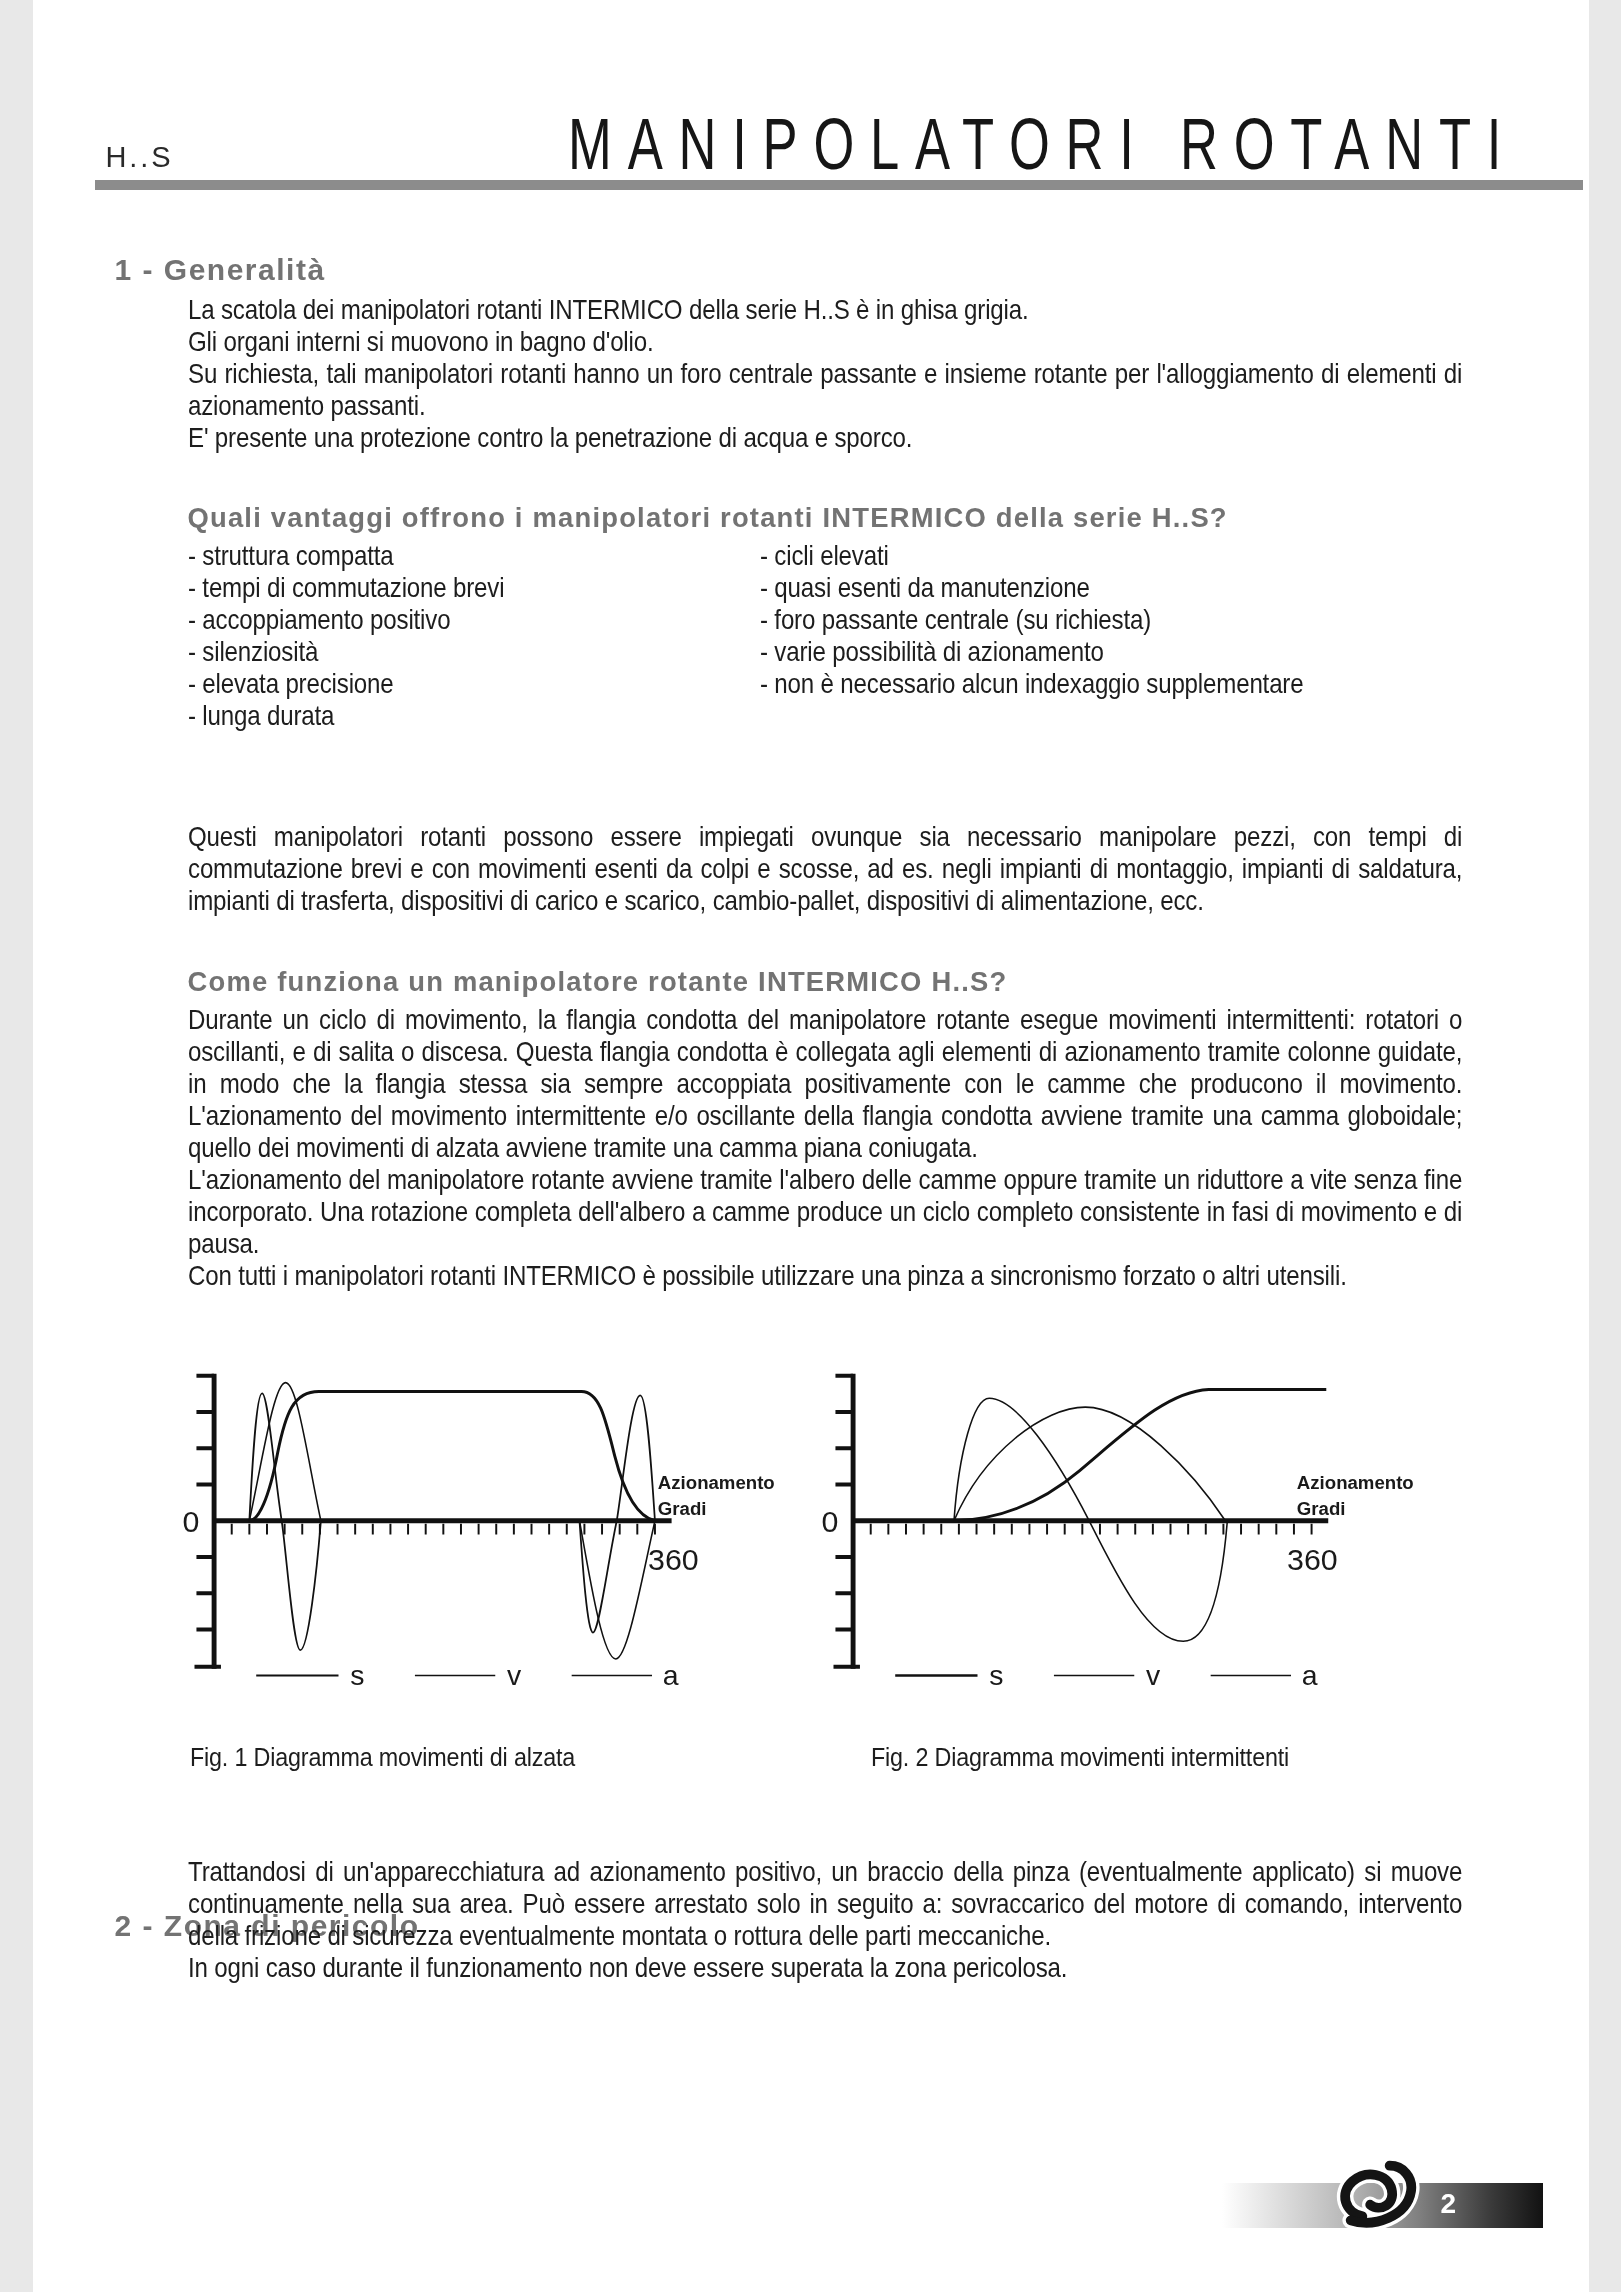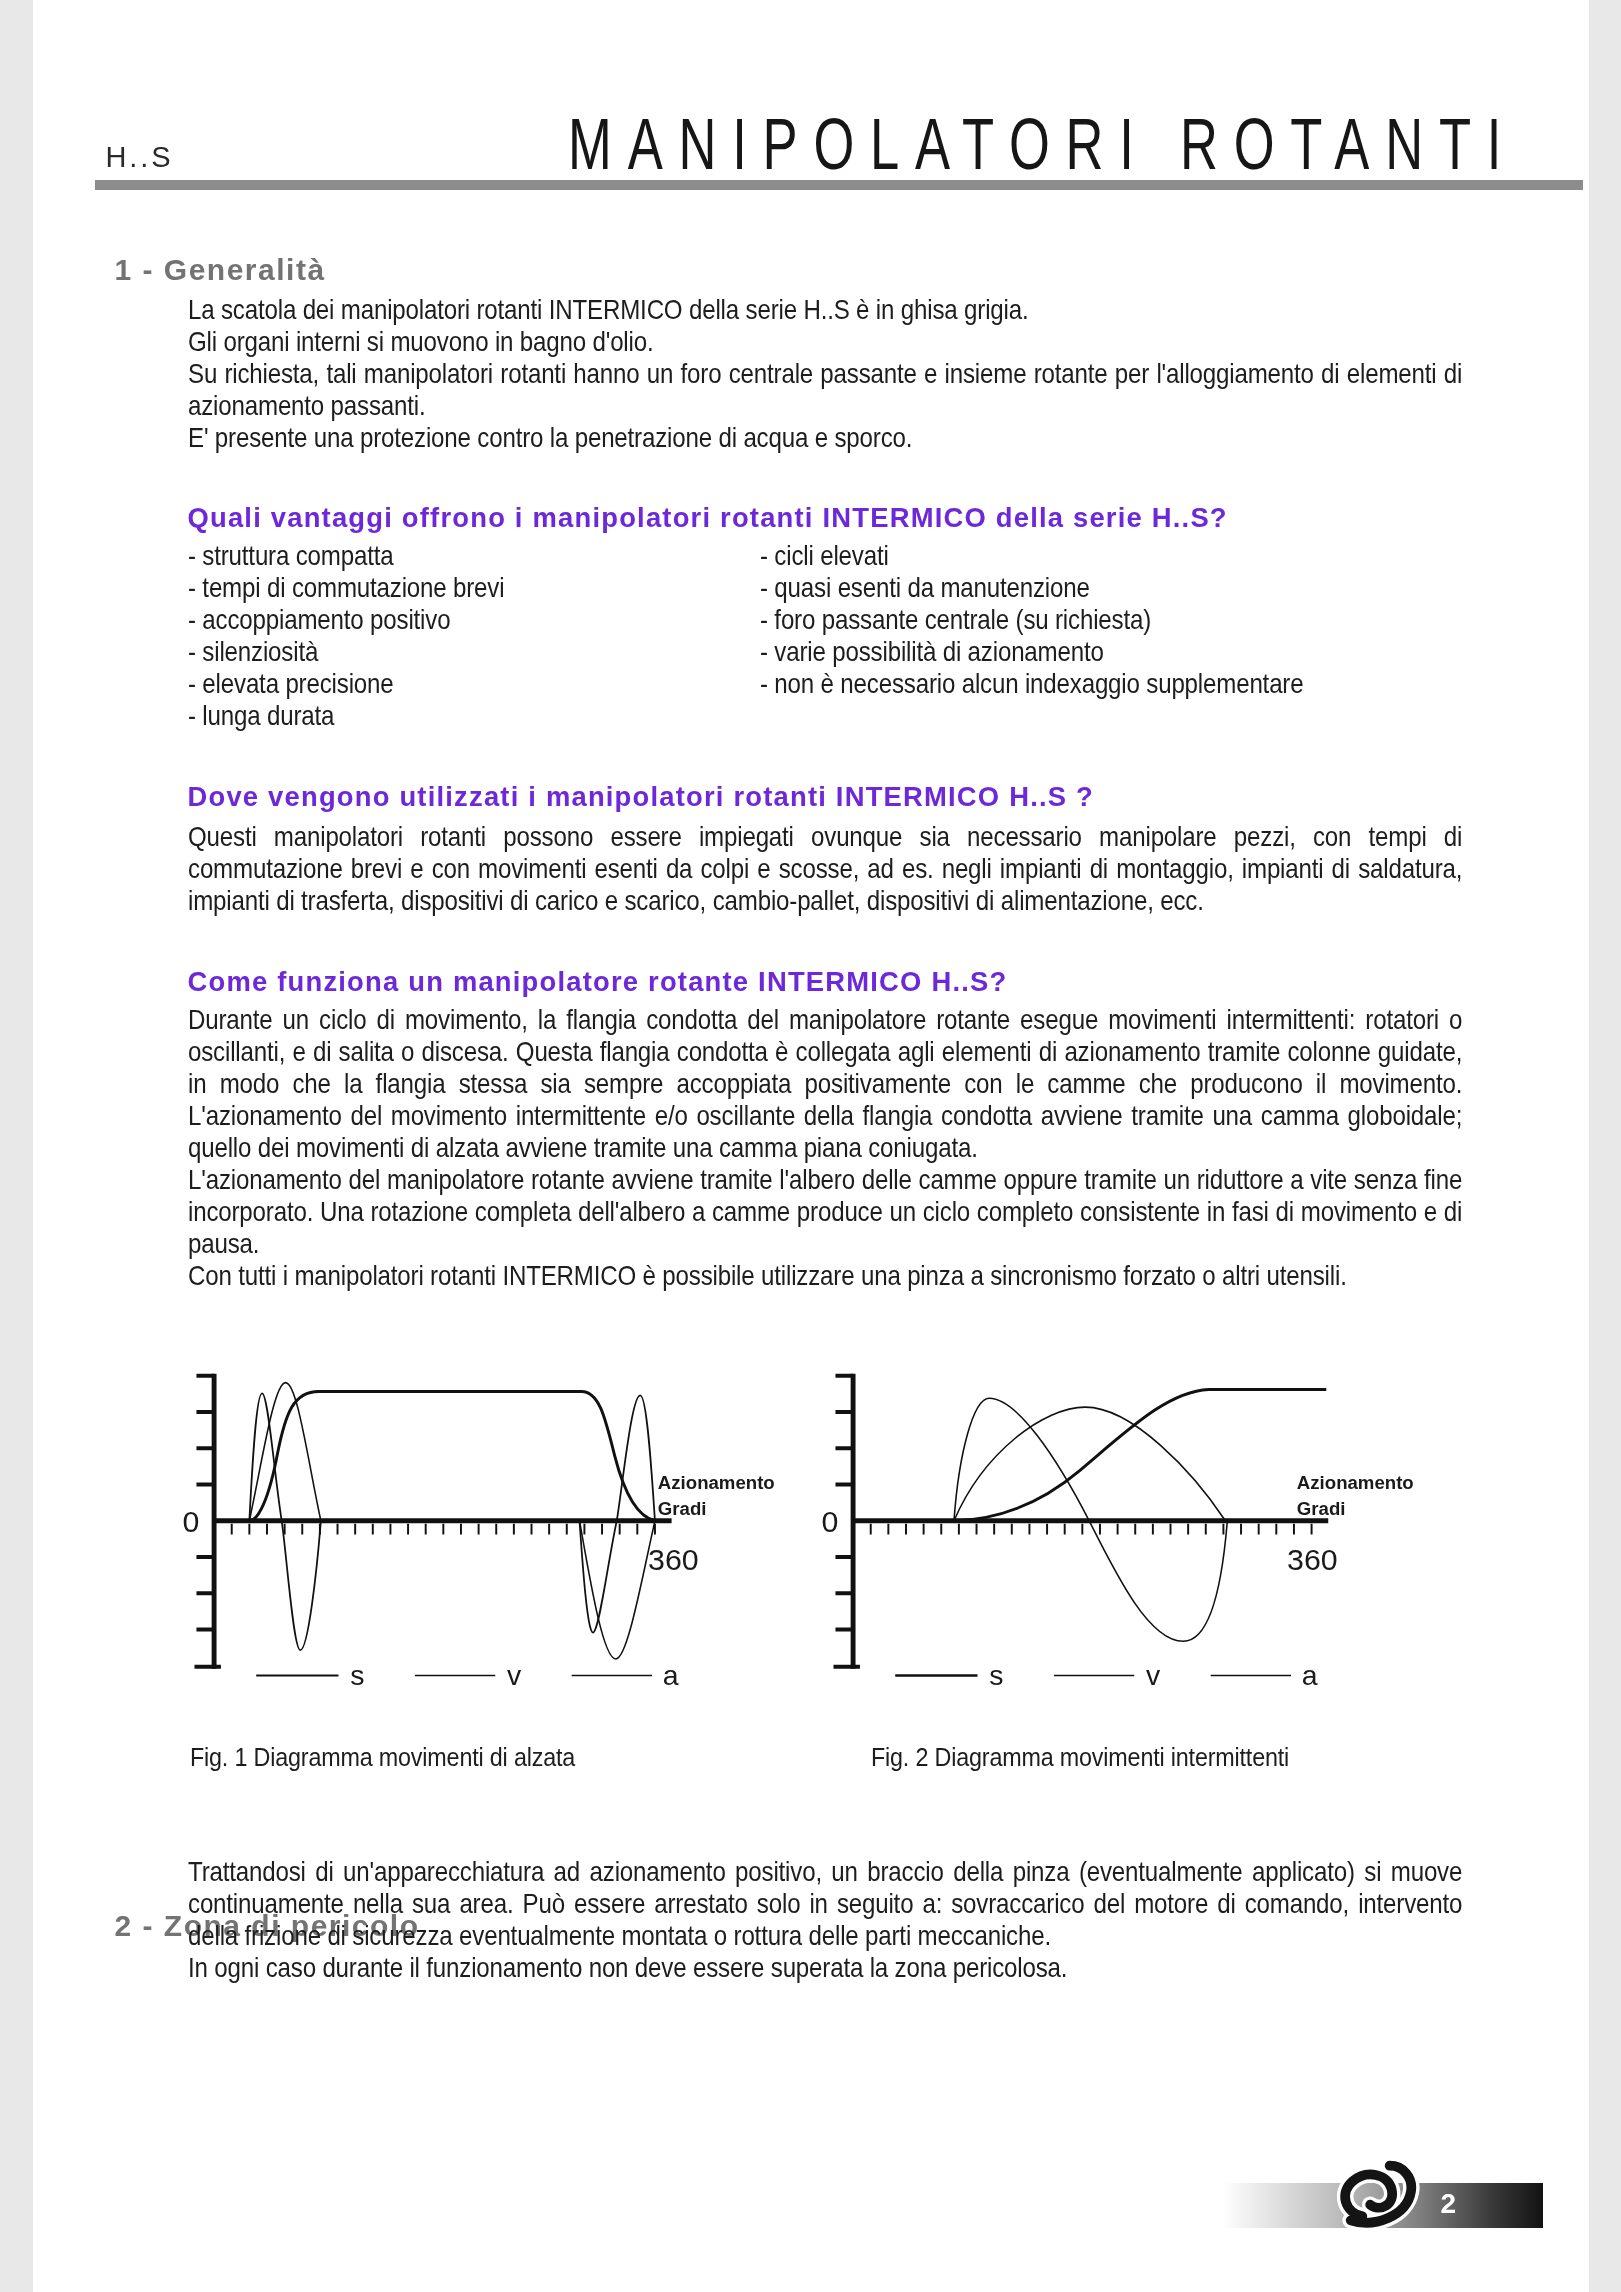--- a/index.html
+++ b/index.html
@@ -12,21 +12,21 @@
   
   .hs-label{left:73px;top:141px;font-size:29px;letter-spacing:2.9px;color:#2a2a2a;}
   .doc-title{right:71px;top:102px;white-space:nowrap;text-align:right;}
   .doc-title span{
     display:inline-block;font-size:73px;font-weight:400;color:#161616;
     letter-spacing:0.30em;transform:scaleX(0.72);transform-origin:100% 50%;
   }
   .title-rule{left:62px;top:180px;width:1488px;height:9.8px;background:#8c8c8c;}
   
   .sec-head{font-weight:700;color:#737373;font-size:30px;letter-spacing:1.5px;white-space:nowrap;}
-  .sub-head{font-weight:700;color:#6d28d9;font-size:27.4px;letter-spacing:1.2px;white-space:nowrap;}
+  .sub-head{font-weight:700;color:#737373;font-size:27.4px;letter-spacing:1.2px;white-space:nowrap;}
   
   .txt{
     font-size:27.4px;line-height:32px;letter-spacing:-0.2px;color:#1d1d1d;
     transform:scaleX(0.88);transform-origin:0 0;
   }
   .txt p{margin:0;}
   .just{text-align:justify;}
   .bullets div{white-space:nowrap;}
   .caption{font-size:26.5px;white-space:nowrap;}
   
@@ -72,21 +72,20 @@
     <div>- lunga durata</div>
   </div>
   <div class="abs txt bullets" style="left:727px;top:540px;">
     <div>- cicli elevati</div>
     <div>- quasi esenti da manutenzione</div>
     <div>- foro passante centrale (su richiesta)</div>
     <div>- varie possibilità di azionamento</div>
     <div>- non è necessario alcun indexaggio supplementare</div>
   </div>
 
-  <div class="abs sub-head" style="left:155px;top:781px;">Dove vengono utilizzati i manipolatori rotanti INTERMICO H..S ?</div>
   <div class="abs txt" style="left:155px;top:821px;width:1448px;">
     <p class="just">Questi manipolatori rotanti possono essere impiegati ovunque sia necessario manipolare pezzi, con tempi di commutazione brevi e con movimenti esenti da colpi e scosse, ad es. negli impianti di montaggio, impianti di saldatura, impianti di trasferta, dispositivi di carico e scarico, cambio-pallet, dispositivi di alimentazione, ecc.</p>
   </div>
 
   <div class="abs sub-head" style="left:155px;top:966px;">Come funziona un manipolatore rotante INTERMICO H..S?</div>
   <div class="abs txt" style="left:155px;top:1004px;width:1448px;">
     <p class="just">Durante un ciclo di movimento, la flangia condotta del manipolatore rotante esegue movimenti intermittenti: rotatori o oscillanti, e di salita o discesa. Questa flangia condotta è collegata agli elementi di azionamento tramite colonne guidate, in modo che la flangia stessa sia sempre accoppiata positivamente con le camme che producono il movimento. L'azionamento del movimento intermittente e/o oscillante della flangia condotta avviene tramite una camma globoidale; quello dei movimenti di alzata avviene tramite una camma piana coniugata.</p>
     <p class="just">L'azionamento del manipolatore rotante avviene tramite l'albero delle camme oppure tramite un riduttore a vite senza fine incorporato. Una rotazione completa dell'albero a camme produce un ciclo completo consistente in fasi di movimento e di pausa.</p>
     <p>Con tutti i manipolatori rotanti INTERMICO è possibile utilizzare una pinza a sincronismo forzato o altri utensili.</p>
   </div>

